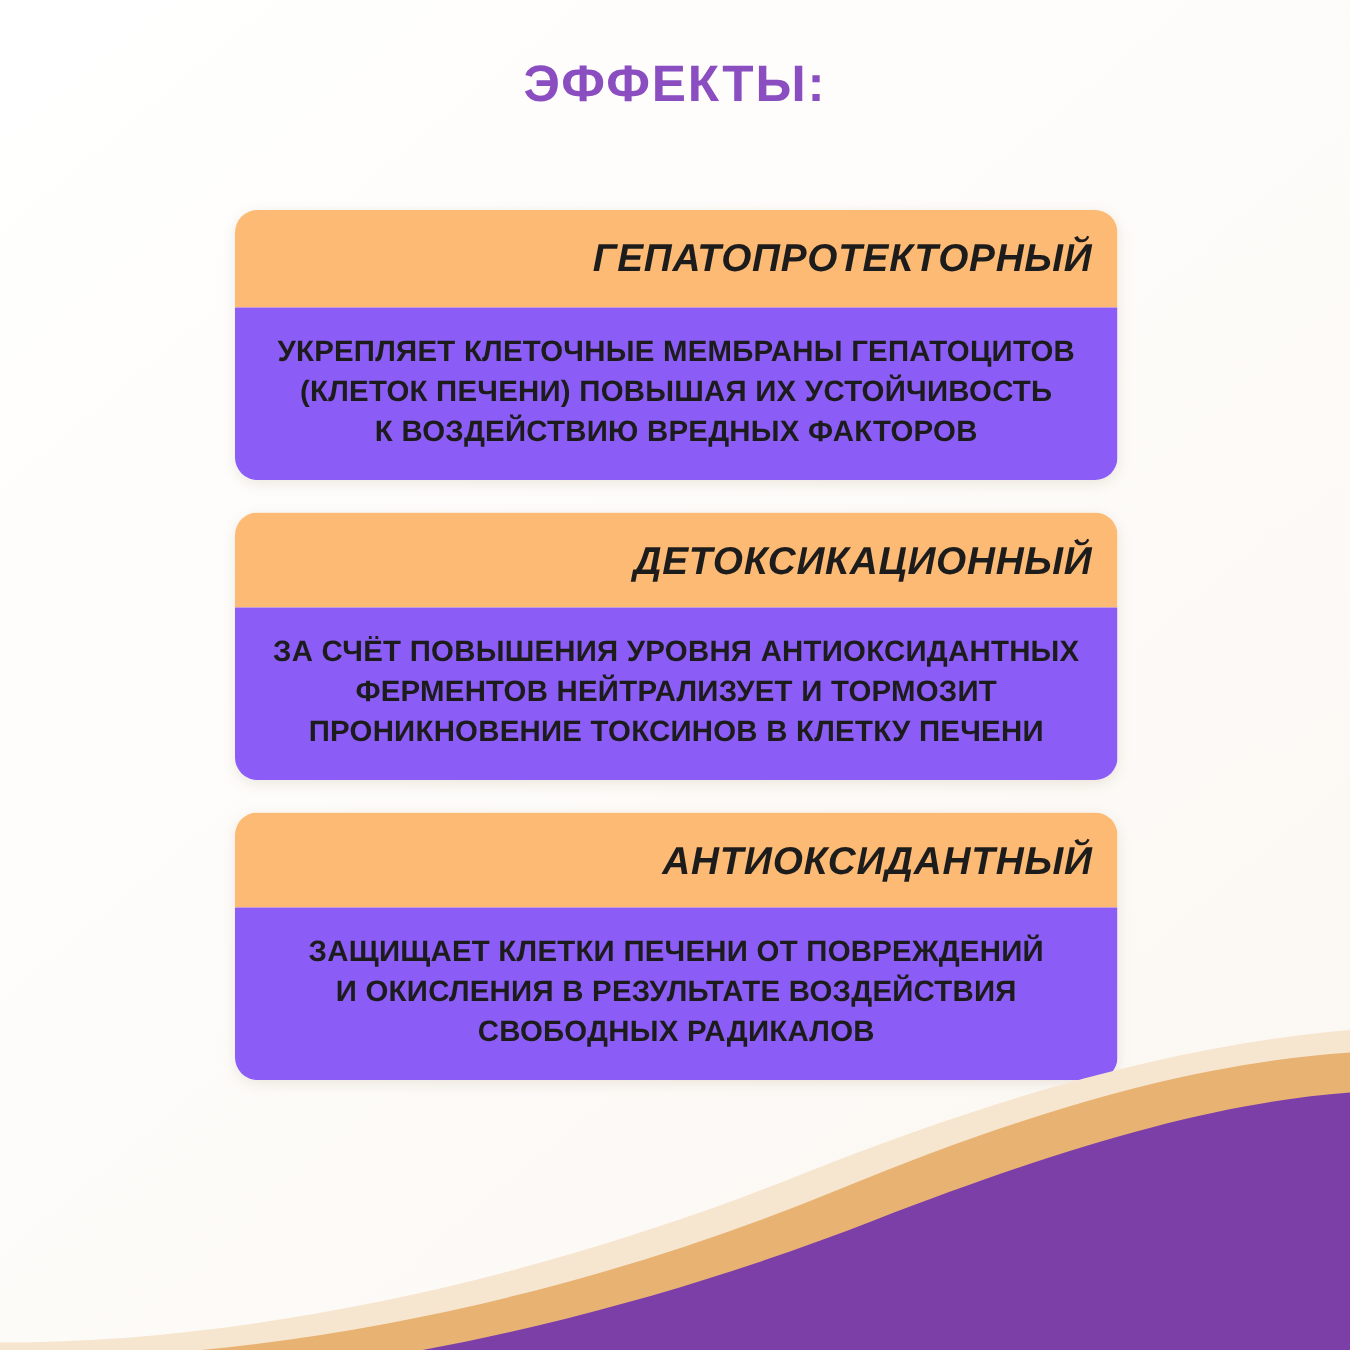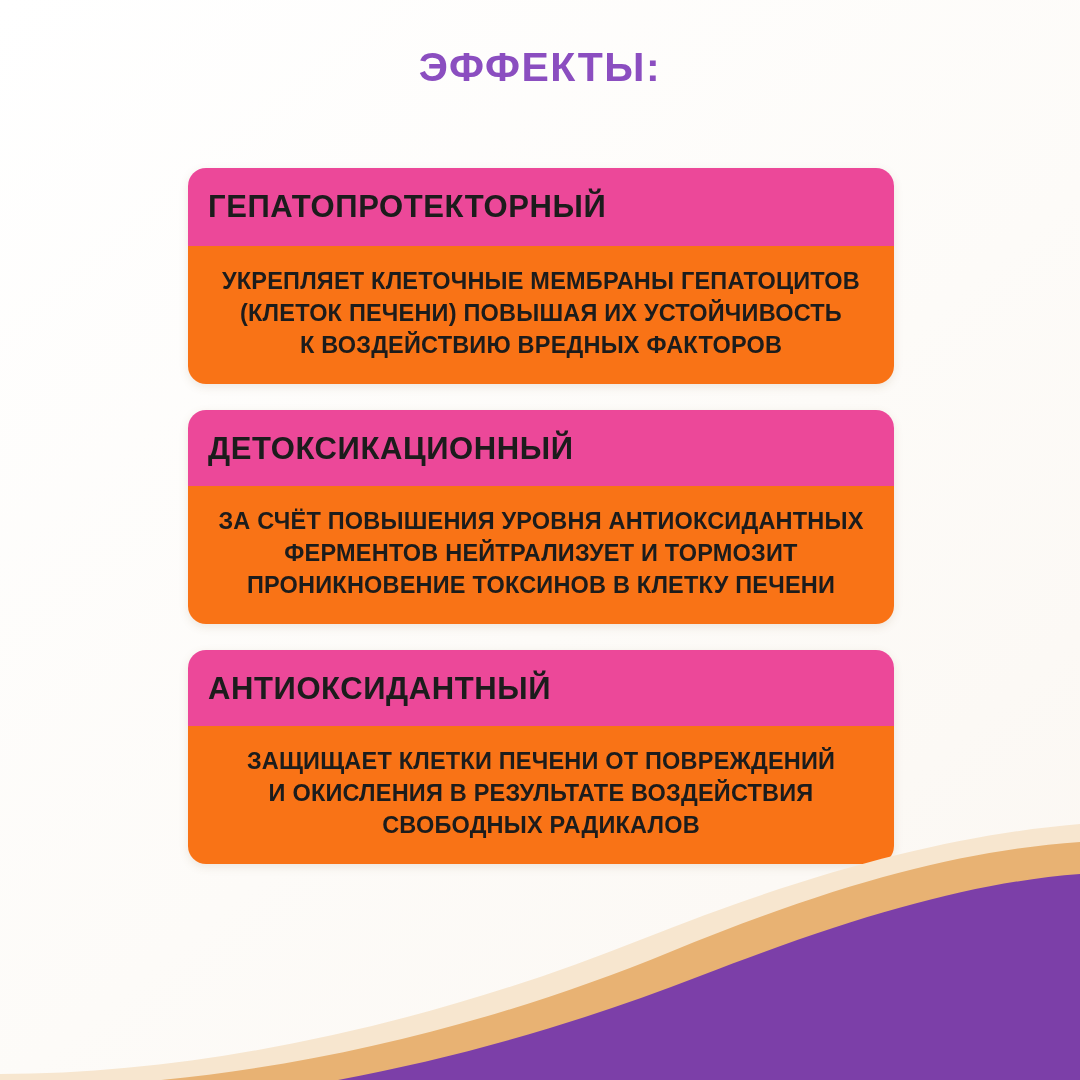--- a/index.html
+++ b/index.html
@@ -57,36 +57,37 @@
 
   .card {
     border-radius: 18px;
     background: #ffffff;
     box-shadow: 0 3px 10px rgba(120, 90, 50, 0.13);
     overflow: hidden;
     margin-bottom: 26px;
   }
 
   .card-head {
-    background: #ec4899;
-    text-align: left;
+    background: #fdba74;
+    text-align: right;
     padding: 22px 20px 20px 20px;
+    font-style: italic;
   }
 
   .card-head-text {
     font-size: 31px;
     font-weight: bold;
     color: #1c1c1c;
     letter-spacing: 0.6px;
     line-height: 1.1;
     text-transform: uppercase;
   }
 
   .card-body {
-    background: #f97316;
+    background: #8b5cf6;
     text-align: center;
     padding: 20px 16px 22px 16px;
   }
 
   .card-body-text {
     font-size: 23.5px;
     font-weight: bold;
     color: #1c1c1c;
     line-height: 1.36;
     letter-spacing: 0.2px;

